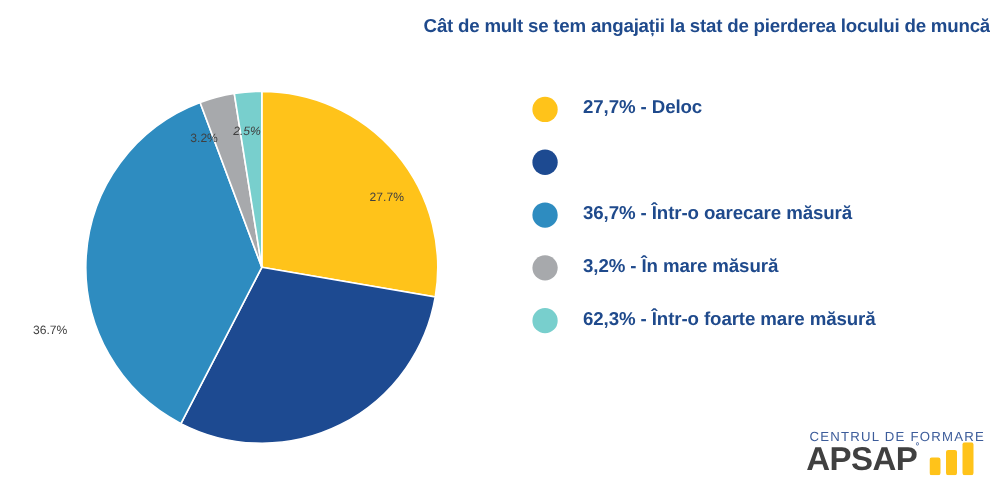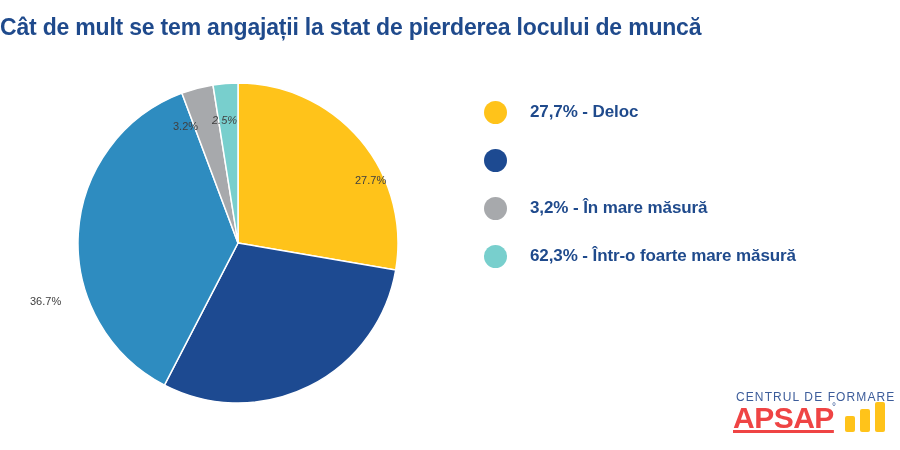--- a/index.html
+++ b/index.html
@@ -19,22 +19,22 @@
     height: 450px;
     background: #ffffff;
   }
 
   
   #chart-title {
     position: absolute;
     top: 14px;
     left: 0;
     width: 900px;
-    text-align: left;
-    font-size: 23px;
+    text-align: right;
+    font-size: 17px;
     font-weight: bold;
     color: #1f4a8c;
     letter-spacing: -0.2px;
     white-space: nowrap;
   }
 
   
   #pie-area {
     position: absolute;
     left: 0px;
@@ -48,35 +48,35 @@
     top: 0;
   }
   .pie-label {
     position: absolute;
     font-size: 11px;
     color: #404040;
     white-space: nowrap;
     font-family: "Liberation Sans", sans-serif;
     text-align: center;
   }
-  #pie-label-0 { left: 355px; top: 119px; }
+  #pie-label-0 { left: 336px; top: 119px; }
   #pie-label-2 { left: 30px;  top: 228px; margin-top: 12px; }
   #pie-label-3 { left: 173px; top: 65px;  }
   #pie-label-4 { left: 212px; top: 59px; font-style: italic;  }
 
   
   #legend {
     position: absolute;
     left: 484px;
     top: 88px;
     width: 400px;
   }
   .legend-row {
     display: flex;
-    align-items: center;
+    align-items: flex-start;
     height: 48px;
   }
   .legend-dot {
     width: 23px;
     height: 23px;
     border-radius: 50%;
     flex: 0 0 auto;
   }
   .legend-text {
     margin-left: 23px;
@@ -104,24 +104,23 @@
     color: #3c5c9a;
     font-family: "Liberation Sans", sans-serif;
     white-space: nowrap;
   }
   #logo-wordmark {
     position: absolute;
     left: 0px;
     top: 11px;
     font-size: 30px;
     font-weight: bold;
-    color: #ef4444;
+    color: #404040;
     letter-spacing: -0.5px;
     white-space: nowrap;
-    text-decoration: underline;
   }
   #logo-registered {
     position: absolute;
     left: 99px;
     top: 11px;
     font-size: 10px;
     color: #3c5c9a;
     font-family: "Liberation Sans", sans-serif;
   }
   #logo-bars {
@@ -157,20 +156,24 @@
 
   <div id="legend">
       <div class="legend-row">
         <span class="legend-dot" style="background: rgb(255, 195, 26);"></span>
         <span class="legend-text">27,7% - Deloc</span>
       </div>
       <div class="legend-row">
         <span class="legend-dot" style="background: rgb(29, 74, 145);"></span>
       </div>
       <div class="legend-row">
+        <span class="legend-dot" style="background: rgb(46, 140, 192);"></span>
+        <span class="legend-text">36,7% - Într-o oarecare măsură</span>
+      </div>
+      <div class="legend-row">
         <span class="legend-dot" style="background: rgb(167, 169, 172);"></span>
         <span class="legend-text">3,2% - În mare măsură</span>
       </div>
       <div class="legend-row">
         <span class="legend-dot" style="background: rgb(120, 207, 205);"></span>
         <span class="legend-text">62,3% - Într-o foarte mare măsură</span>
       </div>
     </div>
 
   <div id="logo">

